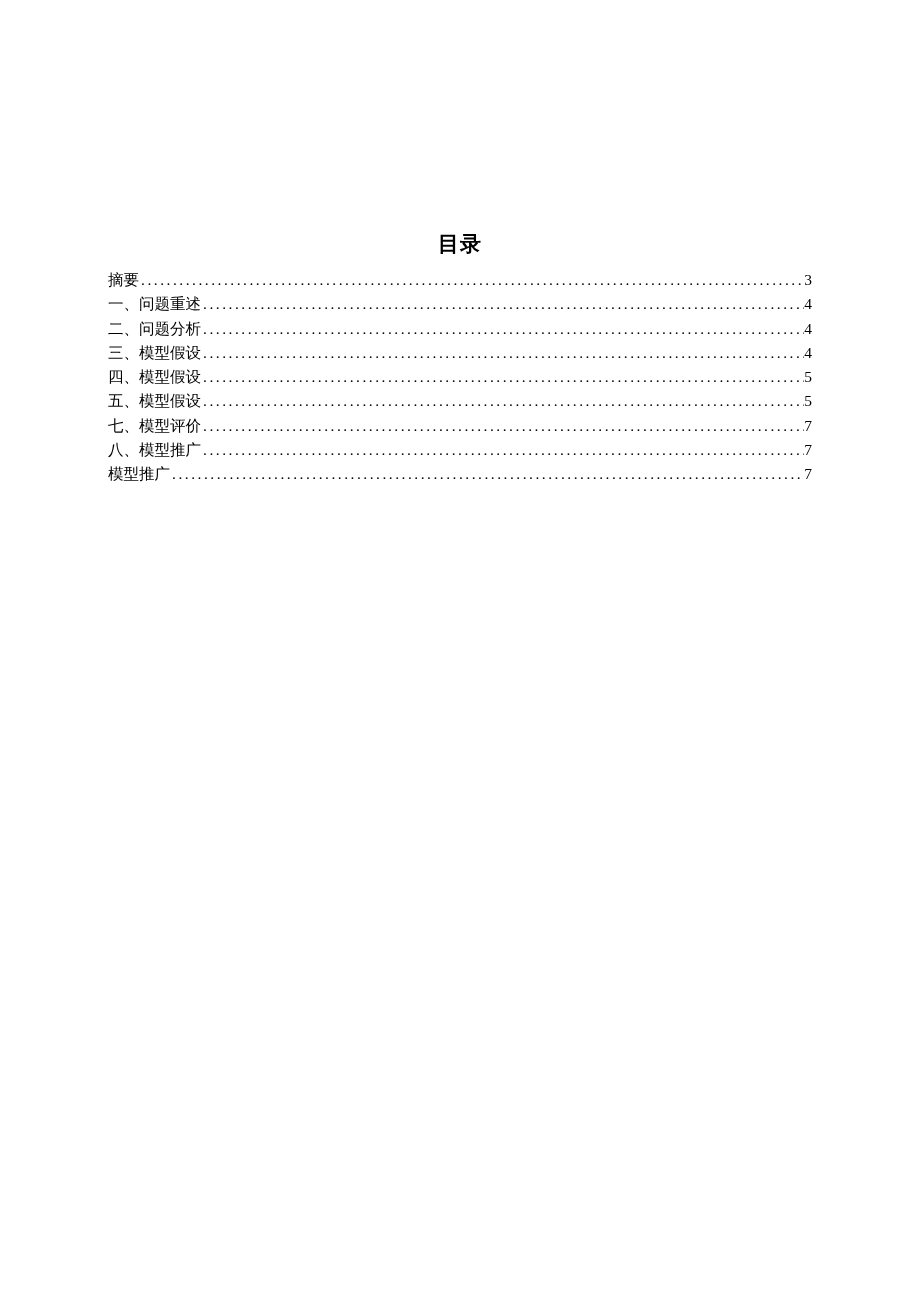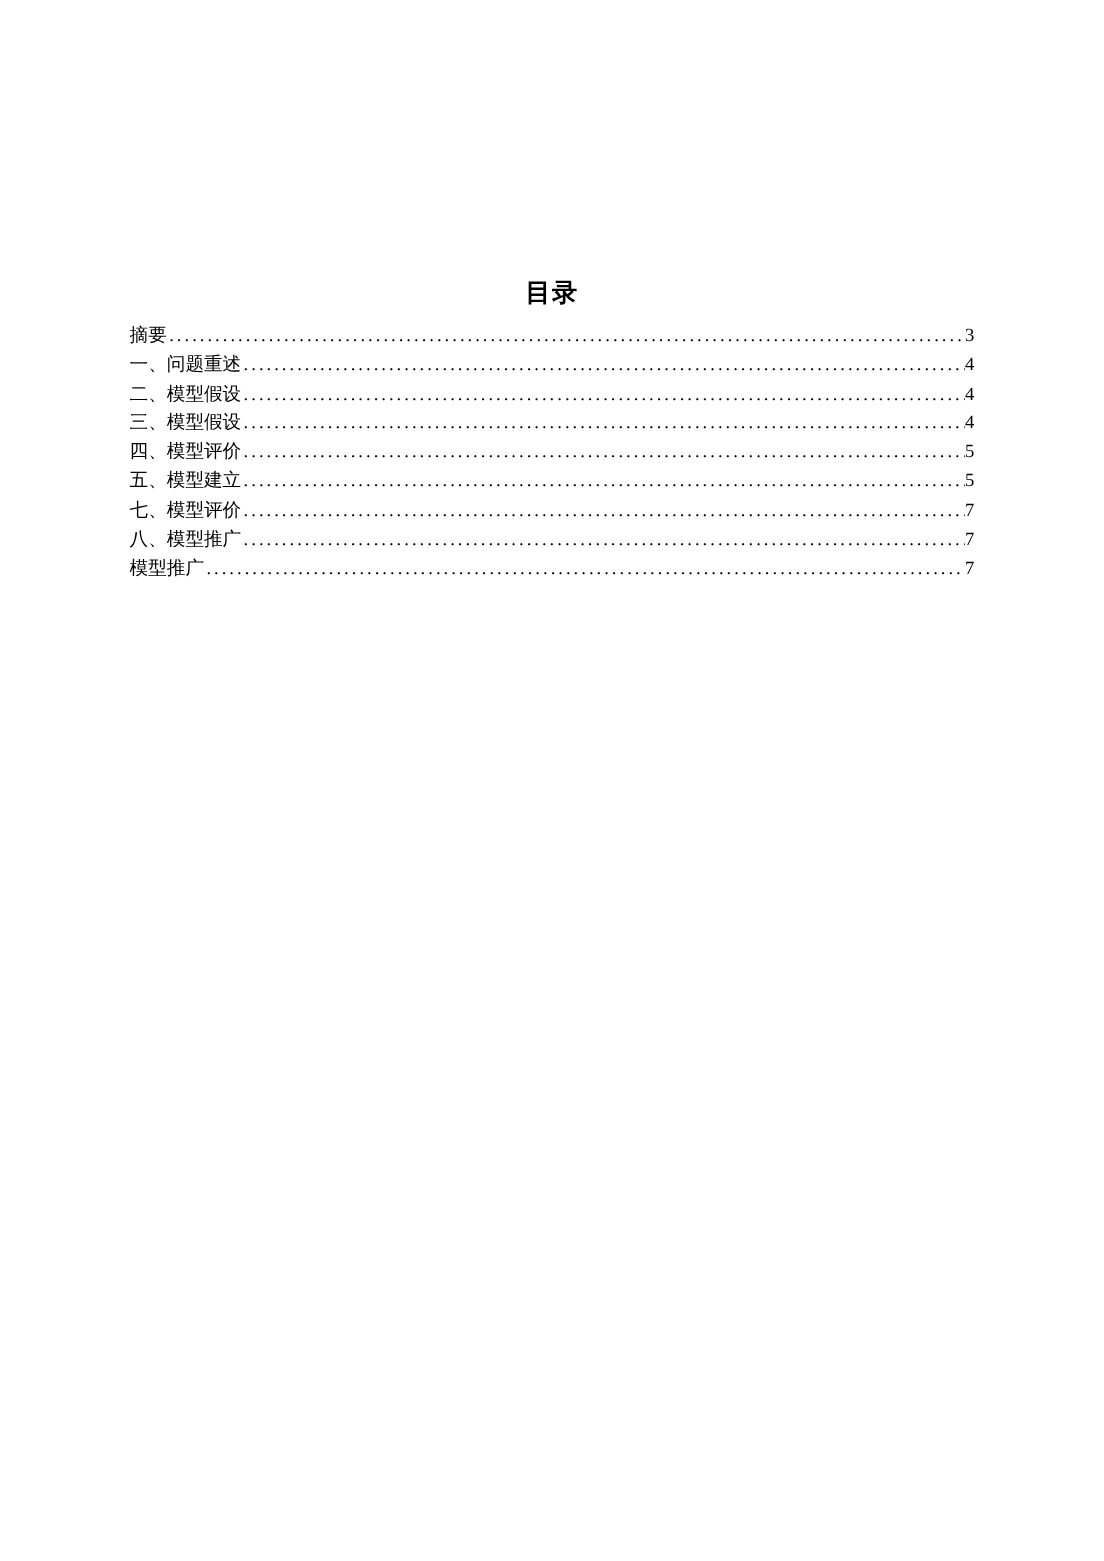--- a/index.html
+++ b/index.html
@@ -64,36 +64,36 @@
       <span class="toc-label">摘要</span>
       <span class="toc-dots"></span>
       <span class="toc-page">3</span>
     </div>
     <div class="toc-row">
       <span class="toc-label">一、问题重述</span>
       <span class="toc-dots"></span>
       <span class="toc-page">4</span>
     </div>
     <div class="toc-row">
-      <span class="toc-label">二、模型假设</span>
+      <span class="toc-label">二、问题分析</span>
       <span class="toc-dots"></span>
       <span class="toc-page">4</span>
     </div>
     <div class="toc-row">
       <span class="toc-label">三、模型假设</span>
       <span class="toc-dots"></span>
       <span class="toc-page">4</span>
     </div>
     <div class="toc-row">
-      <span class="toc-label">四、模型评价</span>
+      <span class="toc-label">四、模型假设</span>
       <span class="toc-dots"></span>
       <span class="toc-page">5</span>
     </div>
     <div class="toc-row">
-      <span class="toc-label">五、模型建立</span>
+      <span class="toc-label">五、模型假设</span>
       <span class="toc-dots"></span>
       <span class="toc-page">5</span>
     </div>
     <div class="toc-row">
       <span class="toc-label">七、模型评价</span>
       <span class="toc-dots"></span>
       <span class="toc-page">7</span>
     </div>
     <div class="toc-row">
       <span class="toc-label">八、模型推广</span>

